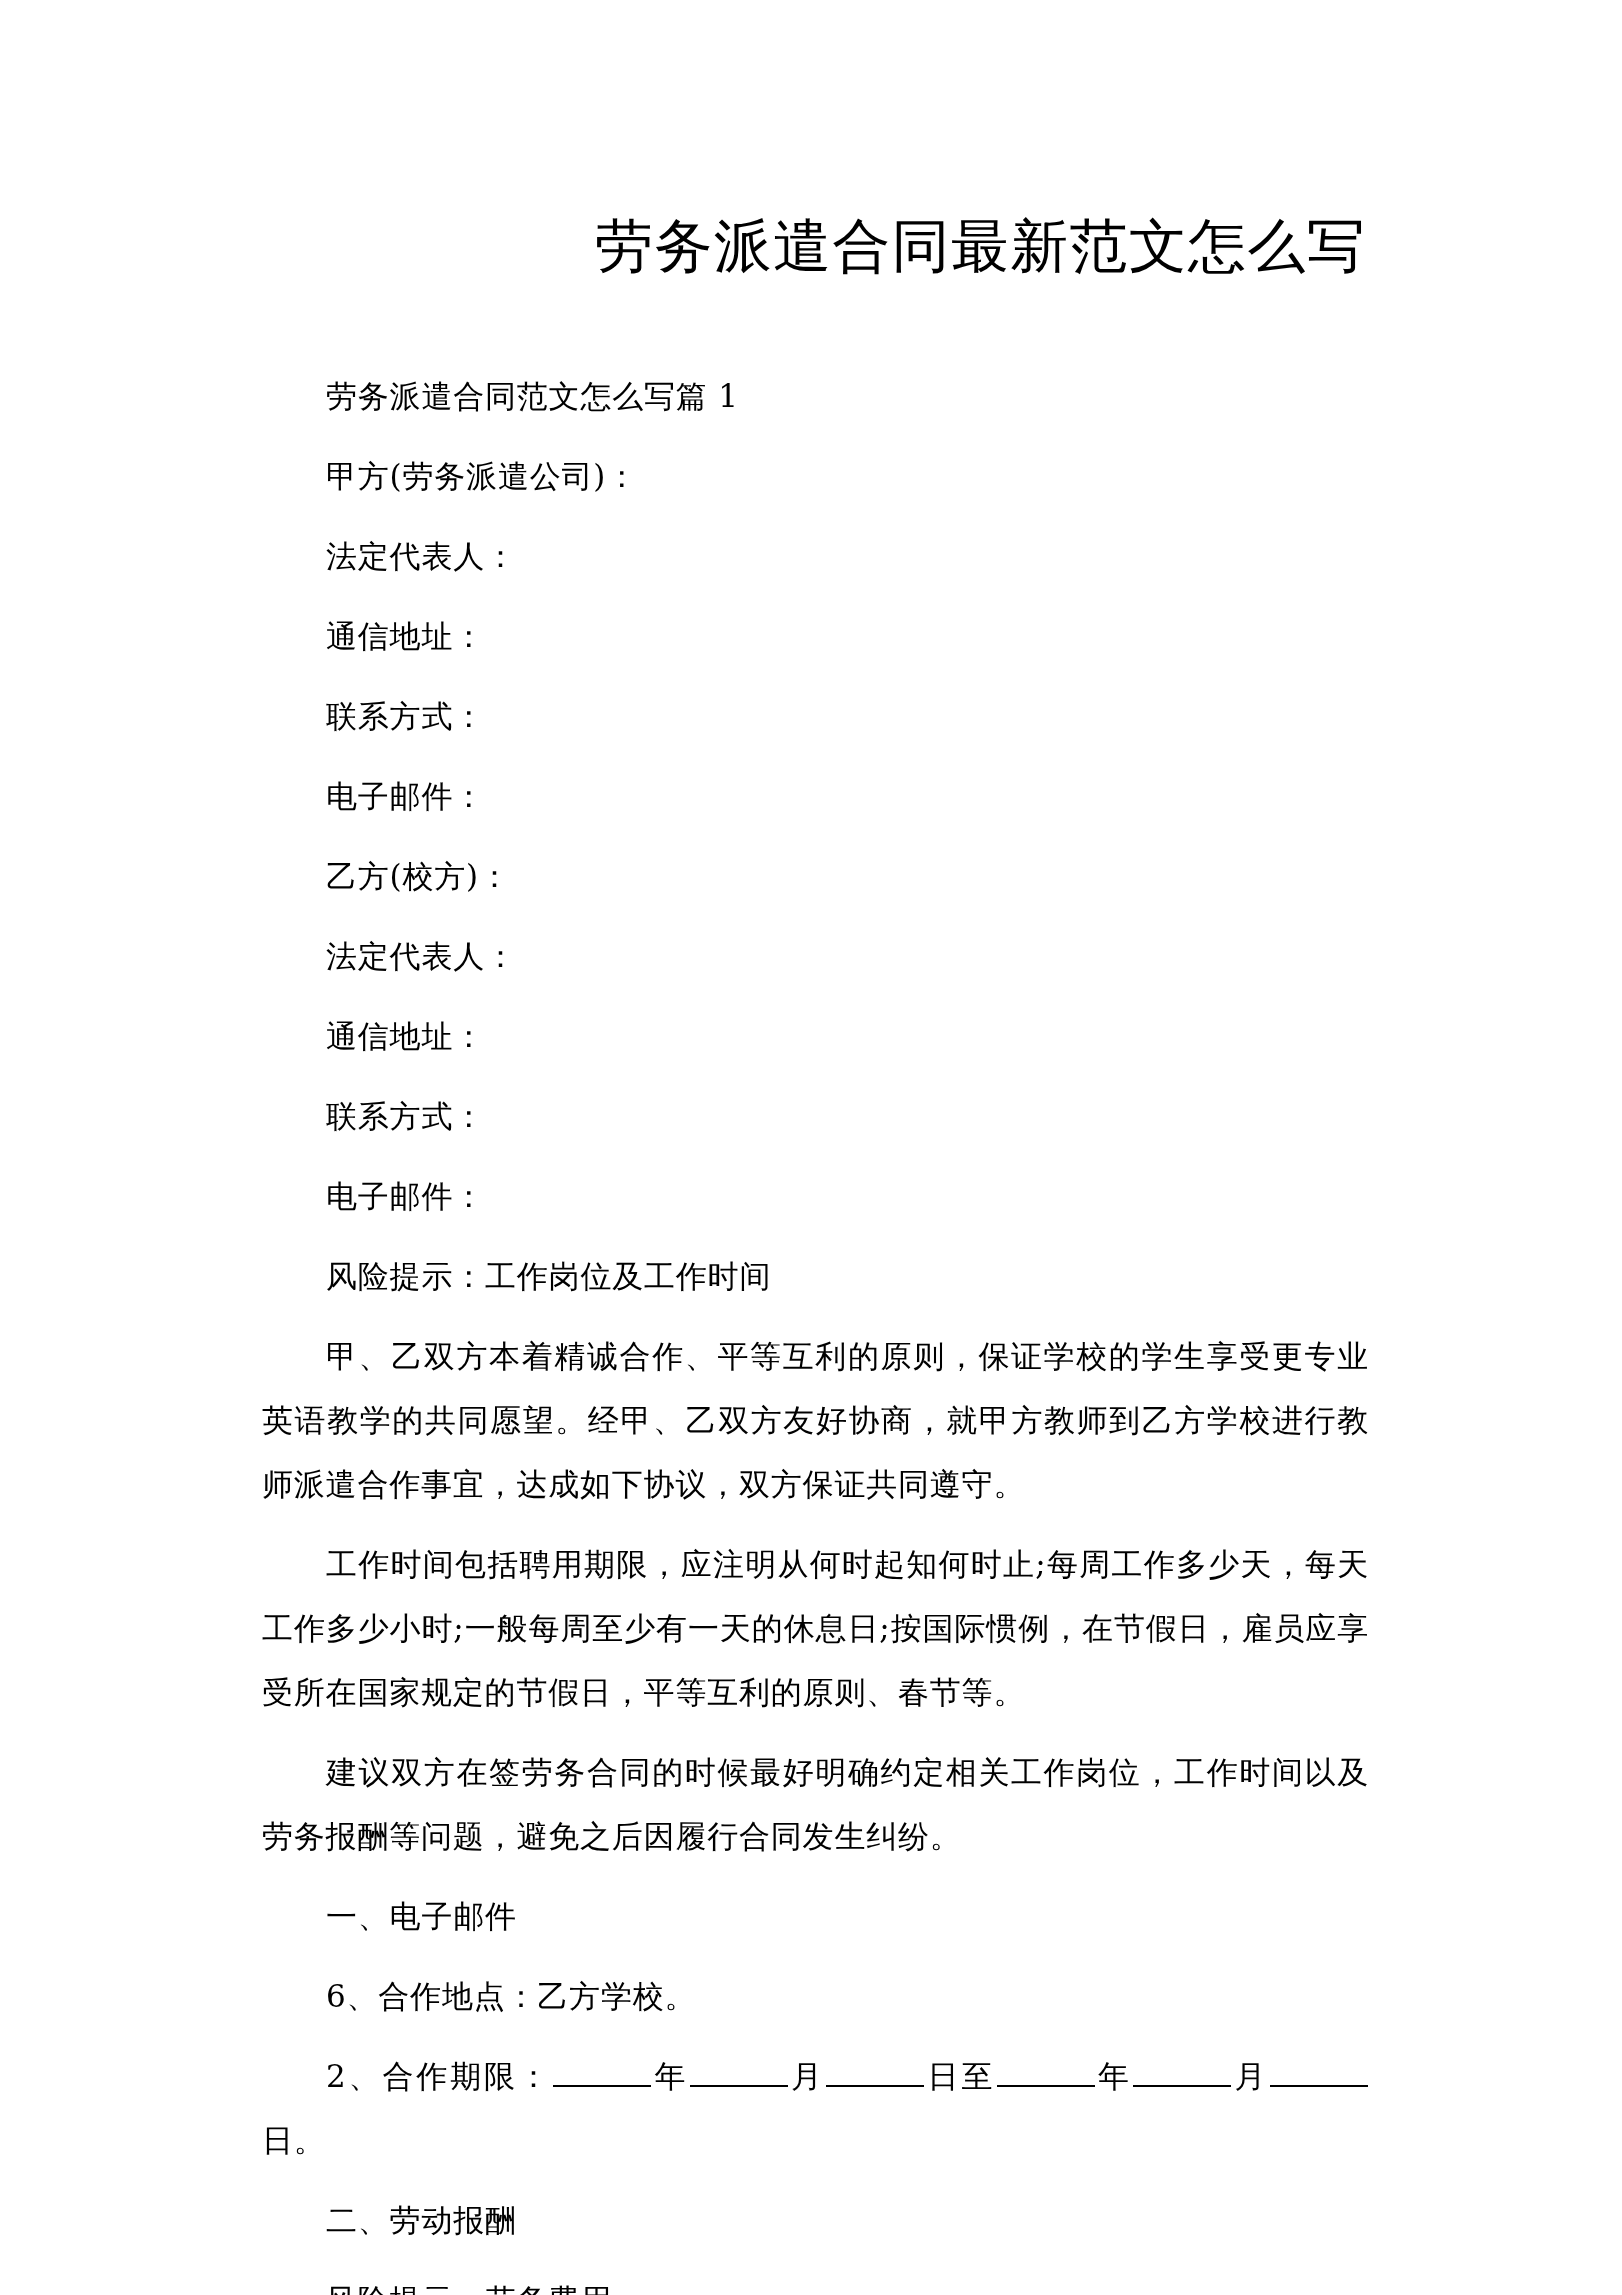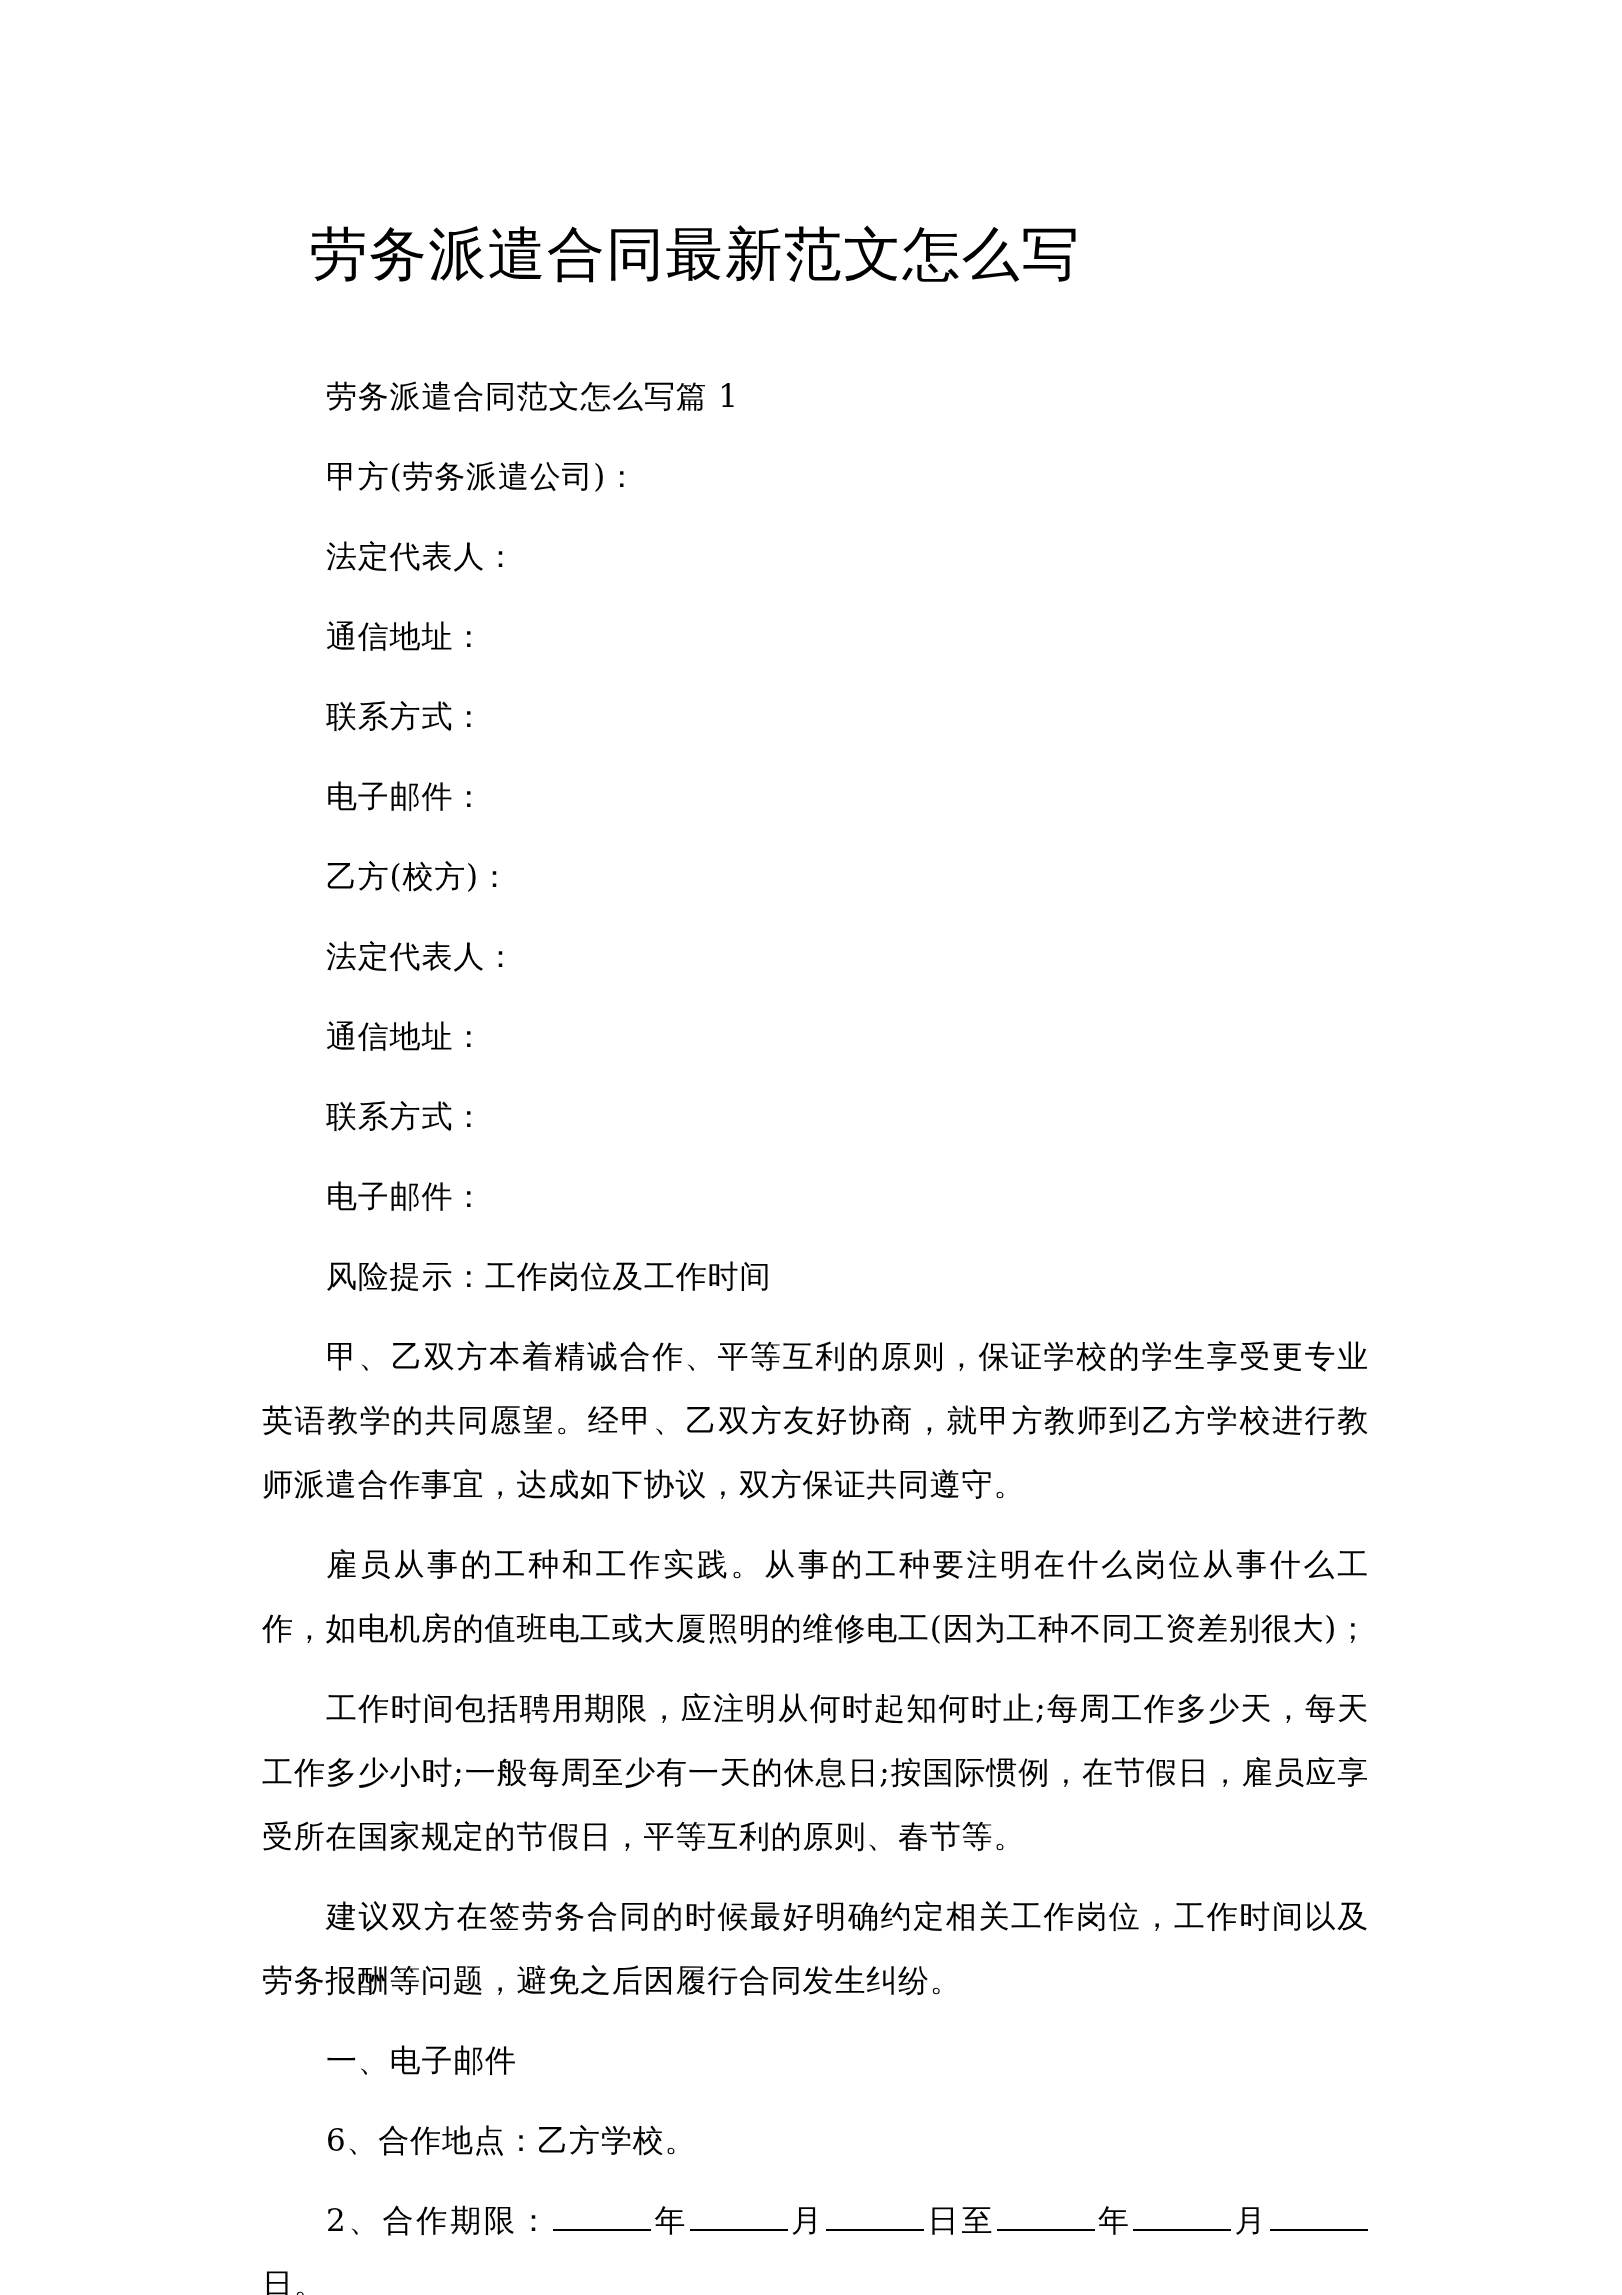--- a/index.html
+++ b/index.html
@@ -21,26 +21,26 @@
       top: 0;
       width: 1623px;
       height: 2295px;
       background: #ffffff;
     }
     .title {
       position: absolute;
       left: 0;
       top: 196px;
       width: 1358px;
-      text-align: center;
+      text-align: right;
       font-size: 58px;
       line-height: 85px;
       letter-spacing: 1.3px;
       font-weight: normal;
-      margin: 16px;
+      margin: 8px;
     }
     .body {
       position: absolute;
       left: 246px;
       top: 348px;
       width: 1139px;
     }
     .para {
       margin: 16px;
       font-size: 31px;
@@ -81,21 +81,20 @@
     <p class="para indent">电子邮件：</p>
 
     <p class="para indent">乙方(校方)：</p>
     <p class="para indent">法定代表人：</p>
     <p class="para indent">通信地址：</p>
     <p class="para indent">联系方式：</p>
     <p class="para indent">电子邮件：</p>
 
     <p class="para indent">风险提示：工作岗位及工作时间</p>
     <p class="para indent">甲、乙双方本着精诚合作、平等互利的原则，保证学校的学生享受更专业英语教学的共同愿望。经甲、乙双方友好协商，就甲方教师到乙方学校进行教师派遣合作事宜，达成如下协议，双方保证共同遵守。</p>
-    <p class="para indent">雇员从事的工种和工作实践。从事的工种要注明在什么岗位从事什么工作，如电机房的值班电工或大厦照明的维修电工(因为工种不同工资差别很大)；</p>
     <p class="para indent">工作时间包括聘用期限，应注明从何时起知何时止;每周工作多少天，每天工作多少小时;一般每周至少有一天的休息日;按国际惯例，在节假日，雇员应享受所在国家规定的节假日，平等互利的原则、春节等。</p>
     <p class="para indent">建议双方在签劳务合同的时候最好明确约定相关工作岗位，工作时间以及劳务报酬等问题，避免之后因履行合同发生纠纷。</p>
 
     <p class="para indent">一、电子邮件</p>
     <p class="para indent">6、合作地点：乙方学校。</p>
     <p class="para indent"><span>2、合作期限：</span><span class="blank"></span><span>年</span><span class="blank"></span><span>月</span><span class="blank"></span><span>日至</span><span class="blank"></span><span>年</span><span class="blank"></span><span>月</span><span class="blank"></span><span>日。</span></p>
 
     <p class="para indent">二、劳动报酬</p>
     <p class="para indent">风险提示：劳务费用</p>
 

